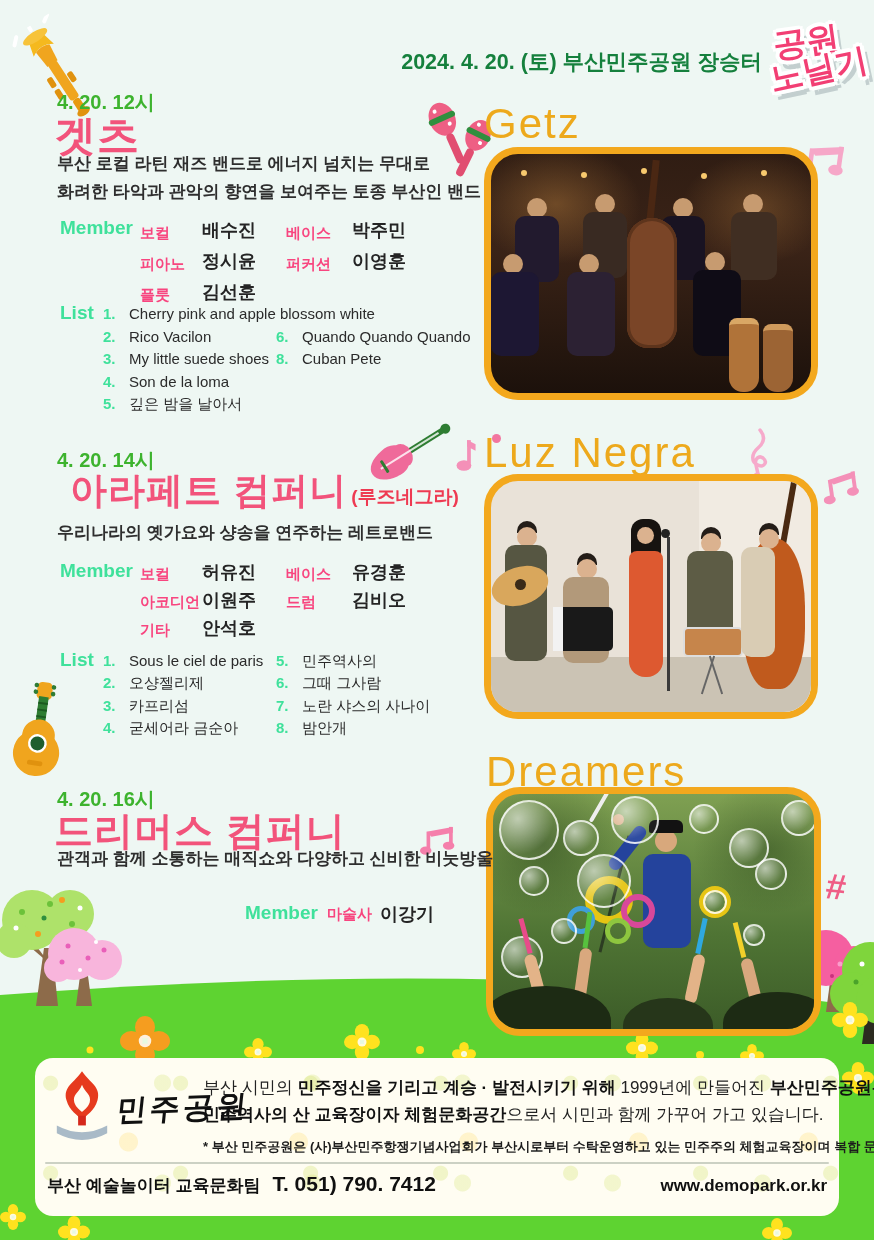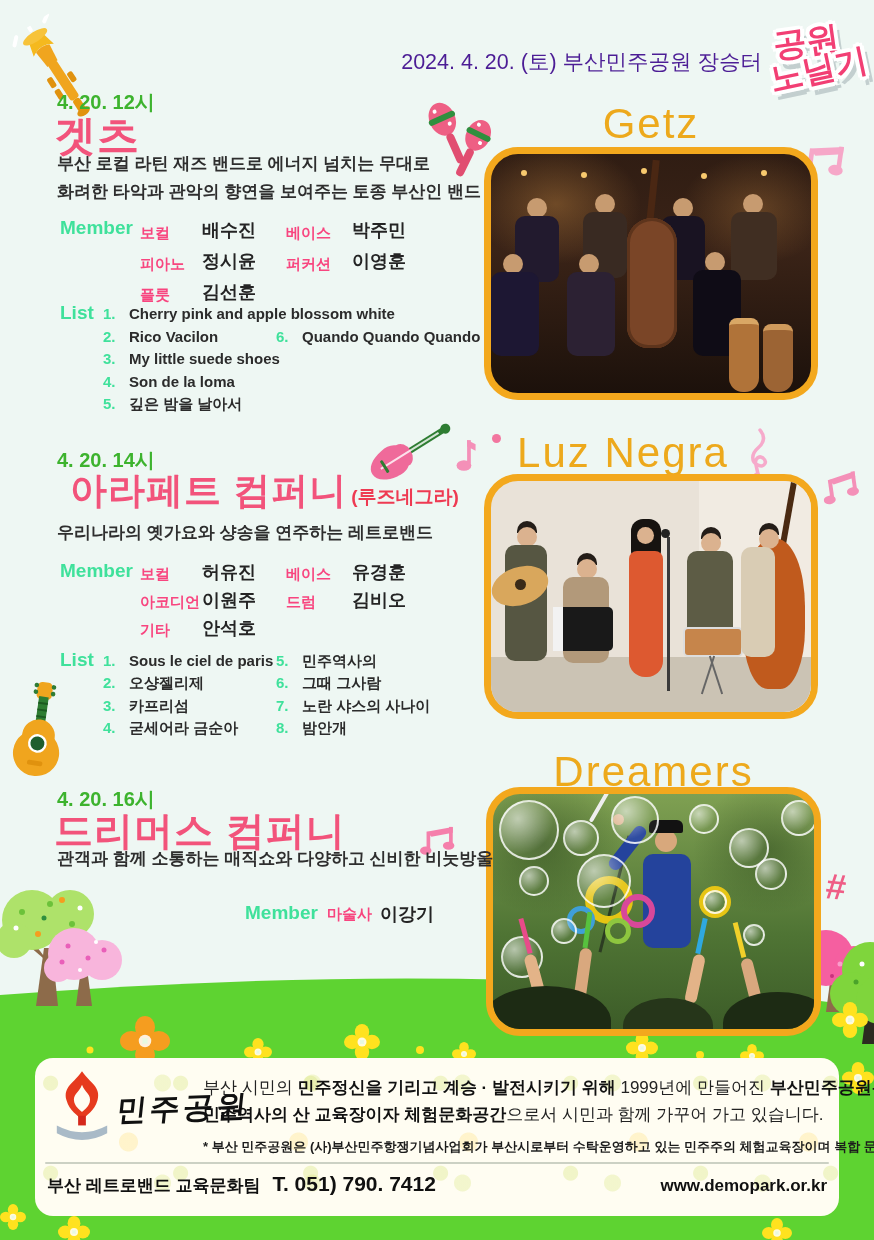--- a/index.html
+++ b/index.html
@@ -4,49 +4,49 @@
 <style>
   html,body{margin:0;padding:0;background:#fff;}
   .poster{
     position:relative;width:874px;height:1240px;overflow:hidden;
     background:#eef7f3;
     font-family:"Liberation Sans","DejaVu Sans",sans-serif;
   }
   
   .header-text{position:absolute;right:112px;top:44px;text-align:right;z-index:6}
   .ev-title{font-size:19px;font-weight:800;color:#ee2d6b;letter-spacing:0px}
-  .ev-info{font-size:21.5px;font-weight:400;color:#4c1d95;margin-top:3px}
+  .ev-info{font-size:21.5px;font-weight:700;color:#15803d;margin-top:3px}
   .stamp{position:absolute;right:8px;top:24px;z-index:6;transform:rotate(-8deg);
     color:#f23f74;font-weight:900;font-size:33px;line-height:.95;
     text-shadow:-3px -3px 0 #fff,3px -3px 0 #fff,-3px 3px 0 #fff,3px 3px 0 #fff,
       -4px 0 0 #fff,4px 0 0 #fff,0 -4px 0 #fff,0 4px 0 #fff,
       6px 7px 0 #c3cfcf,2px 9px 0 #c3cfcf;}
   .stamp div:last-child{margin:-2px 0 0 -8px;transform:rotate(-4deg)}
   
   .time{position:absolute;font-size:20px;font-weight:800;color:#3db32e;z-index:6}
   .sec-title{position:absolute;font-weight:800;color:#f2537b;z-index:6;letter-spacing:1px}
   .sec-sub{font-size:19px;font-weight:800;color:#ee3a52;margin-left:4px;letter-spacing:0}
   .desc{position:absolute;font-size:17px;font-weight:700;color:#2e2e2e;line-height:28px;z-index:6}
   .mint{position:absolute;color:#3fe19b;font-weight:800;font-size:19px;z-index:6}
   .stack{position:absolute;z-index:6}
   .stack span{display:block}
   .roles span{font-size:15px;font-weight:800;color:#f8457f}
   .names span{font-size:18px;font-weight:700;color:#242424}
   .lh31{line-height:31px}.lh28{line-height:28px}
   .songs{position:absolute;line-height:22.4px;z-index:6}
   .songs .srow{white-space:nowrap}
   .songs .n{color:#3fe19b;font-weight:800;font-size:15px;display:inline-block;width:26px}
-  .songs .t{font-size:15px;font-weight:700;color:#2b2b2b}
+  .songs .t{font-size:15px;font-weight:400;color:#2b2b2b}
   
   .photo{position:absolute;box-sizing:border-box;border:7px solid #f3a81d;border-radius:34px;overflow:hidden;z-index:5}
   .photo .s{position:absolute;display:block}
   .photo.getz{background:linear-gradient(180deg,#301d13,#3a2317 40%,#1c110b)}
   .photo.luz{background:#e9e2d8}
   .photo.dreamers{background:linear-gradient(180deg,#7fa052,#4f7434 60%,#3c5c28)}
-  .plabel{position:absolute;color:#eda91c;font-weight:300;font-size:42px;letter-spacing:2px;text-align:center;z-index:5}
+  .plabel{position:absolute;color:#eda91c;font-weight:300;font-size:42px;letter-spacing:2px;z-index:5}
   .bub{position:absolute;border:2px solid rgba(255,255,255,.8);border-radius:50%;
     background:radial-gradient(circle at 30% 30%,rgba(255,255,255,.6),rgba(255,255,255,.05) 65%)}
   .ring{position:absolute;border-radius:50%}
   
   .grass-svg{position:absolute;left:0;top:930px;z-index:3}
   .deco{position:absolute;z-index:2}
   .tree{position:absolute;z-index:4}
   .flower{position:absolute;z-index:4}
   .infobox{position:absolute;left:35px;top:1058px;width:804px;height:158px;background:#fffdf2;border-radius:18px;z-index:8;
     background-image:radial-gradient(circle at 12% 28%,rgba(214,228,120,.35) 7px,transparent 8px),
@@ -149,20 +149,21 @@
       <div class="srow"><span class="n">1.</span><span class="t">Cherry pink and apple blossom white</span></div>
     </div>
     <div class="songs" style="left:103px;top:326px">
       <div class="srow"><span class="n">2.</span><span class="t">Rico Vacilon</span></div>
       <div class="srow"><span class="n">3.</span><span class="t">My little suede shoes</span></div>
       <div class="srow"><span class="n">4.</span><span class="t">Son de la loma</span></div>
       <div class="srow"><span class="n">5.</span><span class="t">깊은 밤을 날아서</span></div>
     </div>
     <div class="songs" style="left:276px;top:326px">
       <div class="srow"><span class="n">6.</span><span class="t">Quando Quando Quando</span></div>
+      <div class="srow"><span class="n">8.</span><span class="t">Cuban Pete</span></div>
     </div>
 
     <div class="plabel" style="left:484px;top:100px;width:334px">Getz</div>
     <div class="photo getz" style="left:484px;top:147px;width:334px;height:253px">
       <i class="s" style="left:-20px;top:-10px;width:170px;height:120px;background:radial-gradient(closest-side,rgba(244,170,80,.3),transparent)"></i>
       <i class="s" style="left:190px;top:0;width:150px;height:110px;background:radial-gradient(closest-side,rgba(244,170,80,.24),transparent)"></i>
       <i class="s" style="left:30px;top:16px;width:6px;height:6px;border-radius:50%;background:#f7c96e;box-shadow:60px 2px 0 #f7c96e,120px -2px 0 #f7c96e,180px 3px 0 #f7c96e,240px 0 0 #f7c96e"></i>
       <i class="s" style="left:36px;top:44px;width:20px;height:20px;border-radius:50%;background:#c79b70"></i>
       <i class="s" style="left:24px;top:62px;width:44px;height:66px;border-radius:10px;background:#221a2e"></i>
       <i class="s" style="left:104px;top:40px;width:20px;height:20px;border-radius:50%;background:#c79b70"></i>
@@ -244,21 +245,21 @@
       <div class="srow"><span class="n">3.</span><span class="t">카프리섬</span></div>
       <div class="srow"><span class="n">4.</span><span class="t">굳세어라 금순아</span></div>
     </div>
     <div class="songs" style="left:276px;top:650px">
       <div class="srow"><span class="n">5.</span><span class="t">민주역사의</span></div>
       <div class="srow"><span class="n">6.</span><span class="t">그때 그사람</span></div>
       <div class="srow"><span class="n">7.</span><span class="t">노란 샤스의 사나이</span></div>
       <div class="srow"><span class="n">8.</span><span class="t">밤안개</span></div>
     </div>
 
-    <div class="plabel" style="left:456px;top:429px;width:334px">Luz Negra</div>
+    <div class="plabel" style="left:484px;top:429px;width:334px">Luz Negra</div>
     <div class="photo luz" style="left:484px;top:474px;width:334px;height:245px">
       <i class="s" style="left:208px;top:0;width:112px;height:231px;background:#f1ebe2"></i>
       <i class="s" style="left:0;top:176px;width:320px;height:55px;background:#cbc3b4"></i>
       <i class="s" style="left:26px;top:40px;width:20px;height:12px;border-radius:10px 10px 0 0;background:#241d18"></i>
       <i class="s" style="left:26px;top:46px;width:20px;height:20px;border-radius:50%;background:#dbb28f"></i>
       <i class="s" style="left:14px;top:64px;width:42px;height:116px;border-radius:10px;background:#565642"></i>
       <i class="s" style="left:0px;top:86px;width:58px;height:38px;border-radius:50%;background:#d9a75c;transform:rotate(-18deg)"></i>
       <i class="s" style="left:24px;top:98px;width:11px;height:11px;border-radius:50%;background:#3a2a18"></i>
       <i class="s" style="left:86px;top:72px;width:20px;height:12px;border-radius:10px 10px 0 0;background:#241d18"></i>
       <i class="s" style="left:86px;top:78px;width:20px;height:20px;border-radius:50%;background:#dbb28f"></i>
@@ -477,19 +478,19 @@
       <path d="M6 58 Q32 72 58 58 L58 66 Q32 80 6 66 Z" fill="#a9bac7"></path>
     </svg>
     <div class="logo-text">민주공원</div>
     <div class="para">
       <div><span class="r">부산 시민의 </span><span class="b">민주정신을 기리고 계승 · 발전시키기 위해</span><span class="r"> 1999년에 만들어진 </span><span class="b">부산민주공원은</span></div>
       <div><span class="b">민주역사의 산 교육장이자 체험문화공간</span><span class="r">으로서 시민과 함께 가꾸어 가고 있습니다.</span></div>
       <div class="note">* 부산 민주공원은 (사)부산민주항쟁기념사업회가 부산시로부터 수탁운영하고 있는 민주주의 체험교육장이며 복합 문화공간입니다.</div>
     </div>
     <div class="divider"></div>
     <div class="contact">
-      <span class="c-dept">부산 레트로밴드 교육문화팀</span>
+      <span class="c-dept">부산 예술놀이터 교육문화팀</span>
       <span class="c-tel">T. 051) 790. 7412</span>
       <span class="c-web">www.demopark.or.kr</span>
     </div>
   </div>
 
 </div>
 
 </body></html>

